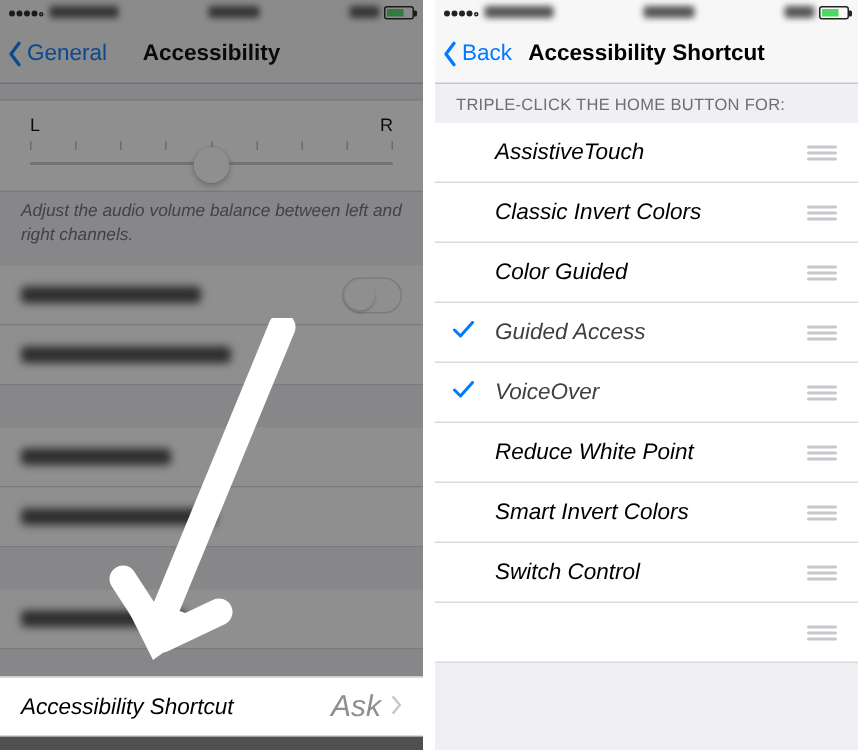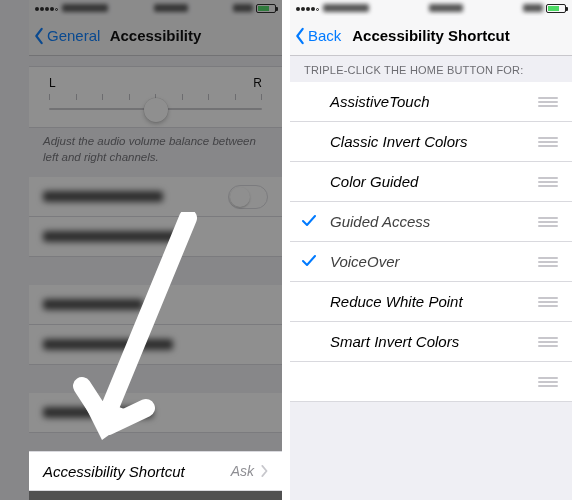--- a/index.html
+++ b/index.html
@@ -12,21 +12,21 @@
     display: flex;
   }
   .phone {
     width: 282px;
     height: 500px;
     position: relative;
     background: #efeff4;
     flex-shrink: 0;
     overflow: hidden;
   }
-  .phone.left { margin-right: 8px; padding-left: 29px; }
+  .phone.left { margin-right: 8px; }
   
   .statusbar {
     height: 16px;
     width: 100%;
     background: #f7f7f8;
     position: relative;
     display: flex;
     align-items: center;
     justify-content: space-between;
     padding: 0 6px;
@@ -75,21 +75,21 @@
     display:flex;
     align-items:center;
     min-height:40px;
     padding:0 14px;
     font-size:15px;
     color:#000;
     position:relative;
     font-style:italic;
   }
   .cell .label { flex:1 1 auto; }
-  .cell .detail { color:#8e8e93; font-size:14px; margin-right:6px; }
+  .cell .detail { color:#8e8e93; font-size:20px; margin-right:6px; }
   .chevron svg { width:8px; height:12px; }
   .section-header {
     font-size:11px; color:#6d6d72; text-transform:uppercase;
     padding:8px 14px 6px 14px; letter-spacing:0.2px;
     background:#efeff4;
   }
   .footer-note {
     font-size:11.5px; color:#6d6d72; padding:6px 14px 12px 14px;
     line-height:1.35;
     background:#efeff4;
@@ -351,20 +351,28 @@
       </div>
       <div class="cell">
         <span class="label">Smart Invert Colors</span>
         <span class="drag-handle">
           <span></span>
           <span></span>
           <span></span>
         </span>
       </div>
       <div class="cell">
+        <span class="label">Switch Control</span>
+        <span class="drag-handle">
+          <span></span>
+          <span></span>
+          <span></span>
+        </span>
+      </div>
+      <div class="cell">
         <span class="drag-handle">
           <span></span>
           <span></span>
           <span></span>
         </span>
       </div>
     </div>
 
   <div class="right-bottom"></div>
 </div>

